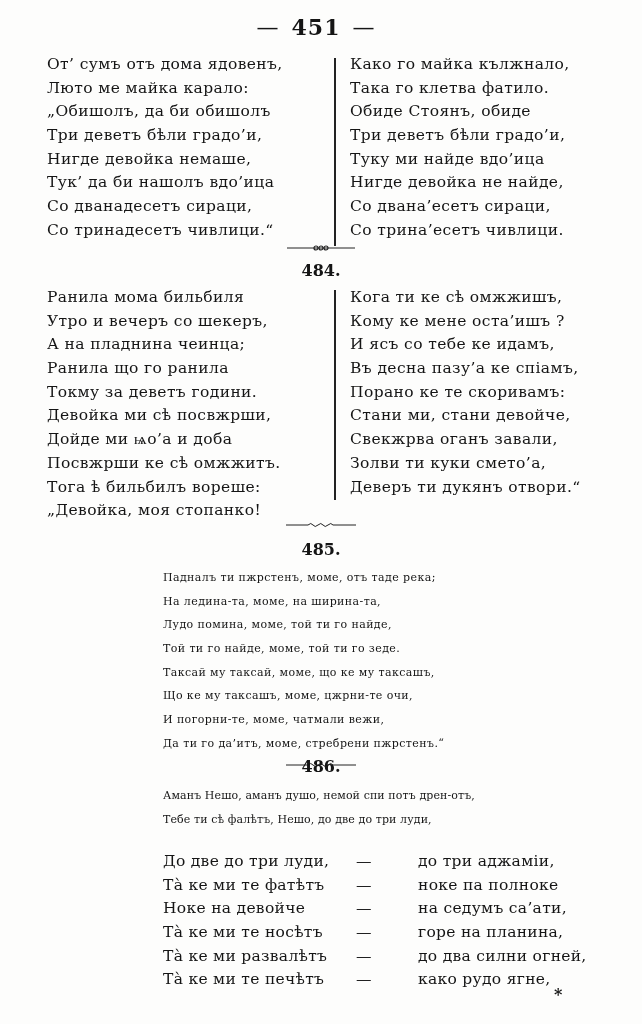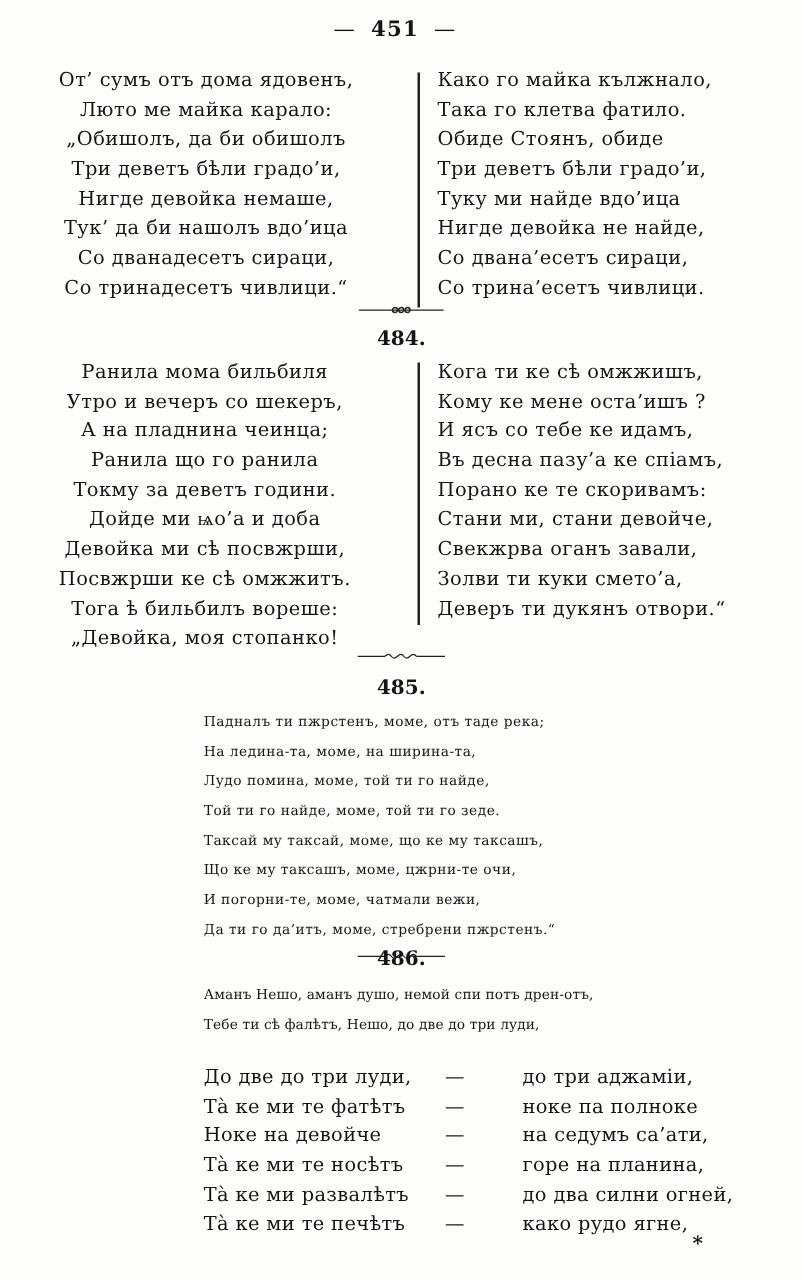--- a/index.html
+++ b/index.html
@@ -6,33 +6,33 @@
   body {
     width: 642px; height: 1024px;
     background: #fdfdfc;
     position: relative;
     overflow: hidden;
     font-family: "DejaVu Serif", "Liberation Serif", serif;
     color: #151515;
   }
   .page-header {
     position: absolute; top: 14px; left: 0; width: 632px;
-    text-align: center; font-size: 17px; font-weight: bold;
+    text-align: center; font-size: 22px; font-weight: bold;
     letter-spacing: 1px;
   }
   .page-header .dash { font-weight: normal; margin: 0 12px; }
   .two-col {
     position: absolute; left: 0; width: 642px;
   }
   .col {
     position: absolute; top: 0;
     font-size: 15.5px; line-height: 23.7px;
     letter-spacing: 0.4px; white-space: nowrap;
   }
-  .col.left { left: 47px; text-align: center; }
+  .col.left { left: 47px; }
   .col.right { left: 350px; }
   .vrule {
     position: absolute; left: 334px; width: 1.5px; background: #222;
   }
   .ornament {
     position: absolute; left: 0; width: 642px; height: 10px;
   }
   .ornament svg { display: block; margin: 0 auto; }
   .poem-num {
     position: absolute; left: 0; width: 642px;
@@ -99,22 +99,22 @@
 </div>
 
 <div class="poem-num" style="top:261px;">484.</div>
 <div class="two-col" style="top:286px;">
   <div class="col left">
     <span class="line">Ранила мома бильбиля</span>
     <span class="line">Утро и вечеръ со шекеръ,</span>
     <span class="line">А на пладнина чеинца;</span>
     <span class="line">Ранила що го ранила</span>
     <span class="line">Токму за деветъ години.</span>
+    <span class="line">Девойка ми сѣ посвжрши,</span>
     <span class="line">Дойде ми ѩо’а и доба</span>
-    <span class="line">Девойка ми сѣ посвжрши,</span>
     <span class="line">Посвжрши ке сѣ омжжитъ.</span>
     <span class="line">Тога ѣ бильбилъ вореше:</span>
     <span class="line">„Девойка, моя стопанко!</span>
   </div>
   <div class="col right">
     <span class="line">Кога ти ке сѣ омжжишъ,</span>
     <span class="line">Кому ке мене оста’ишъ ?</span>
     <span class="line">И ясъ со тебе ке идамъ,</span>
     <span class="line">Въ десна пазу’а ке спiамъ,</span>
     <span class="line">Порано ке те скоривамъ:</span>

